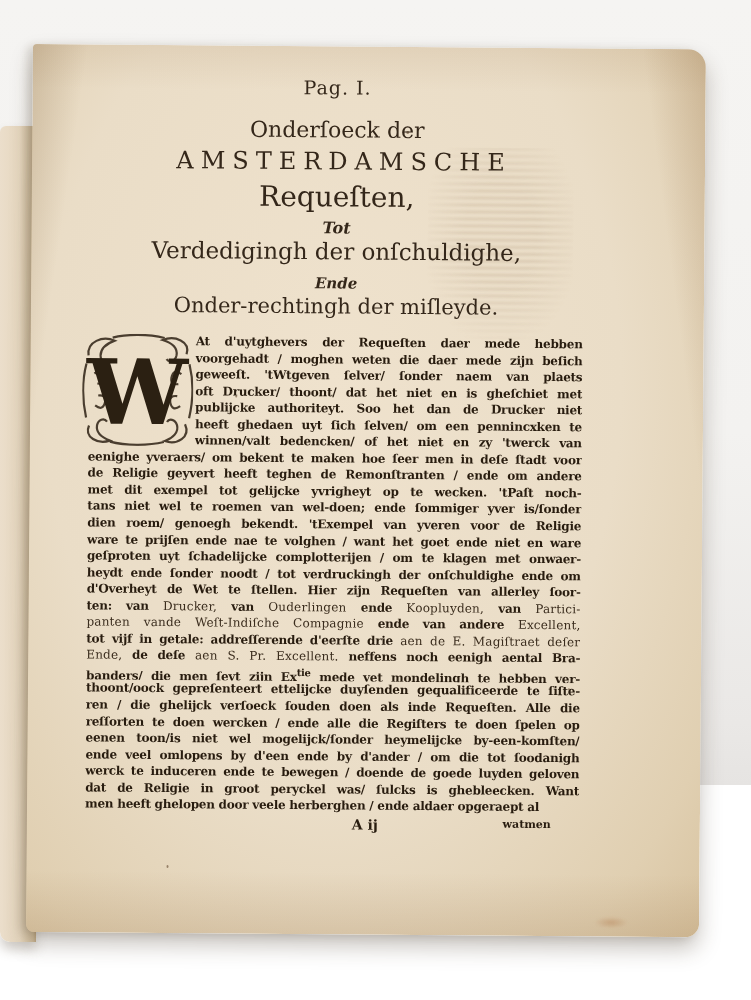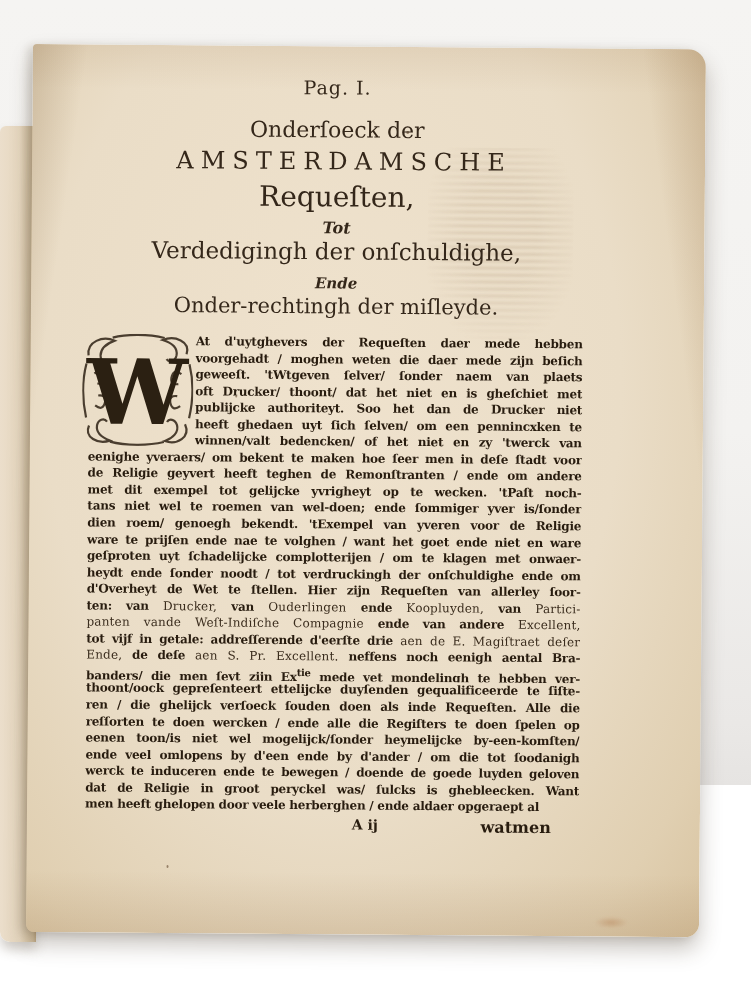--- a/index.html
+++ b/index.html
@@ -60,21 +60,21 @@
        text-align:justify;text-align-last:justify;line-height:16.55px;}
   .bline.indent{margin-left:107px;}
   .bline.last{text-align-last:left;}
   .seg-bl{font-weight:700;}
   .seg-rm{font-weight:400;color:#3a2c1d;letter-spacing:0.2px;}
   .seg-sup{font-weight:700;font-size:10px;vertical-align:5px;}
 
   .sigline{position:absolute;left:58px;top:770px;width:494px;height:18px;color:#281c0f;}
   .sigmark{position:absolute;left:calc(50% + 33px);transform:translateX(-50%);
        font-size:14px;font-weight:700;}
-  .catchword{position:absolute;right:28px;font-size:16px;font-weight:700;}
+  .catchword{position:absolute;right:28px;font-size:11px;font-weight:700;}
 </style>
 </head>
 <body>
 
 <div id="stage">
 
   <div class="under-page"></div>
 
   <div class="page">
 

